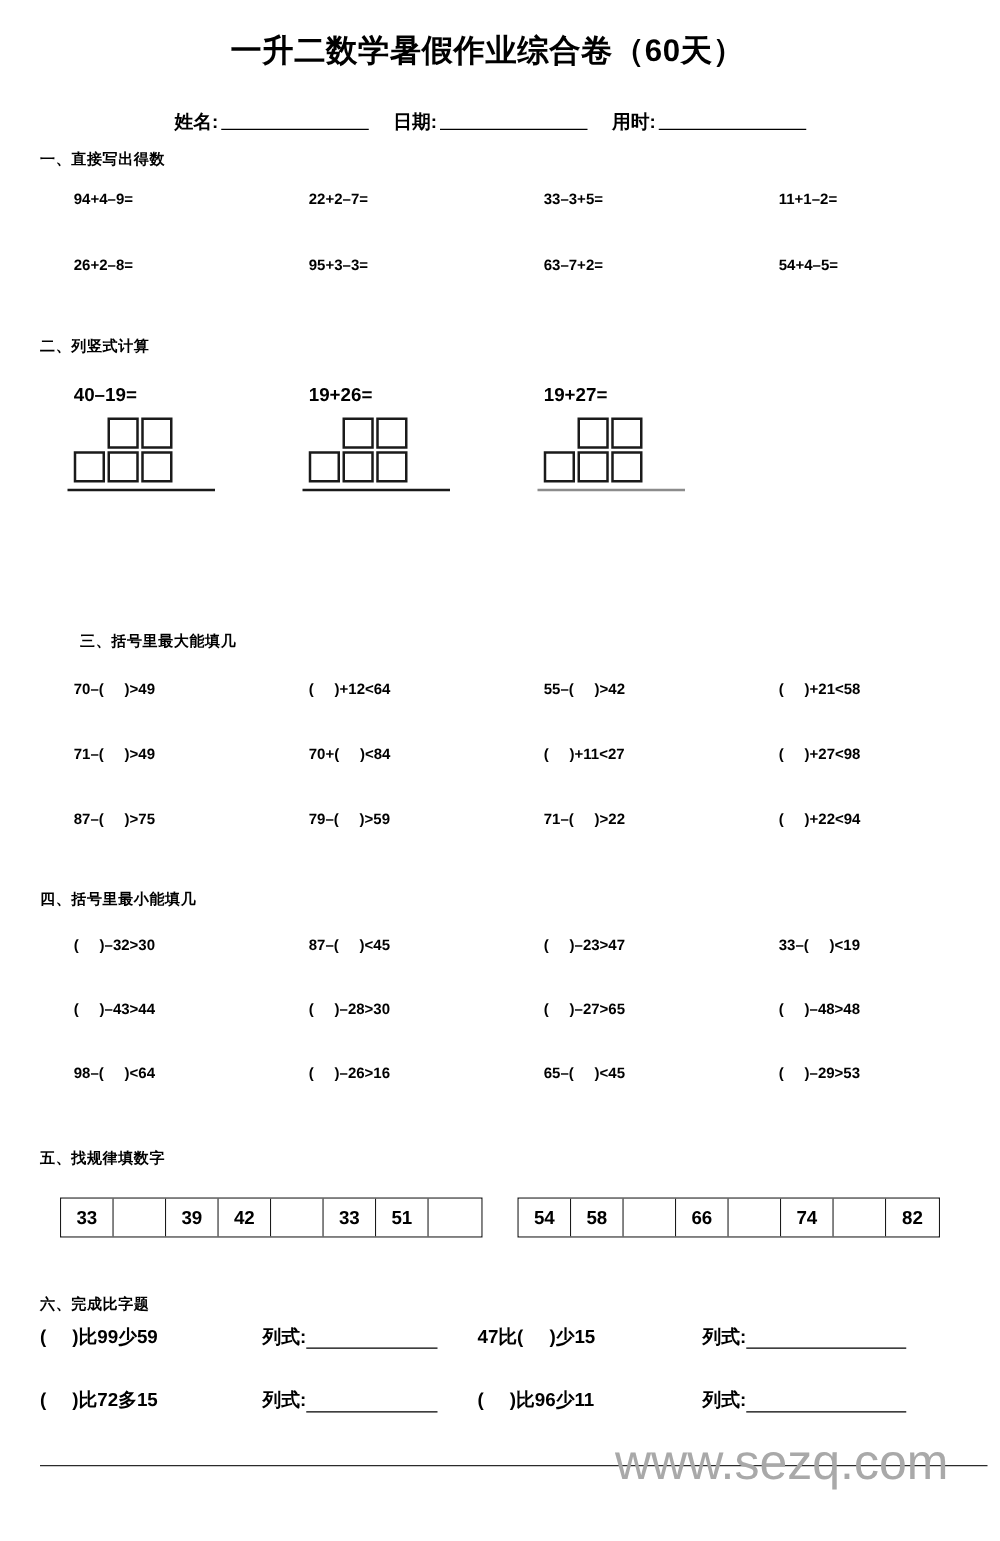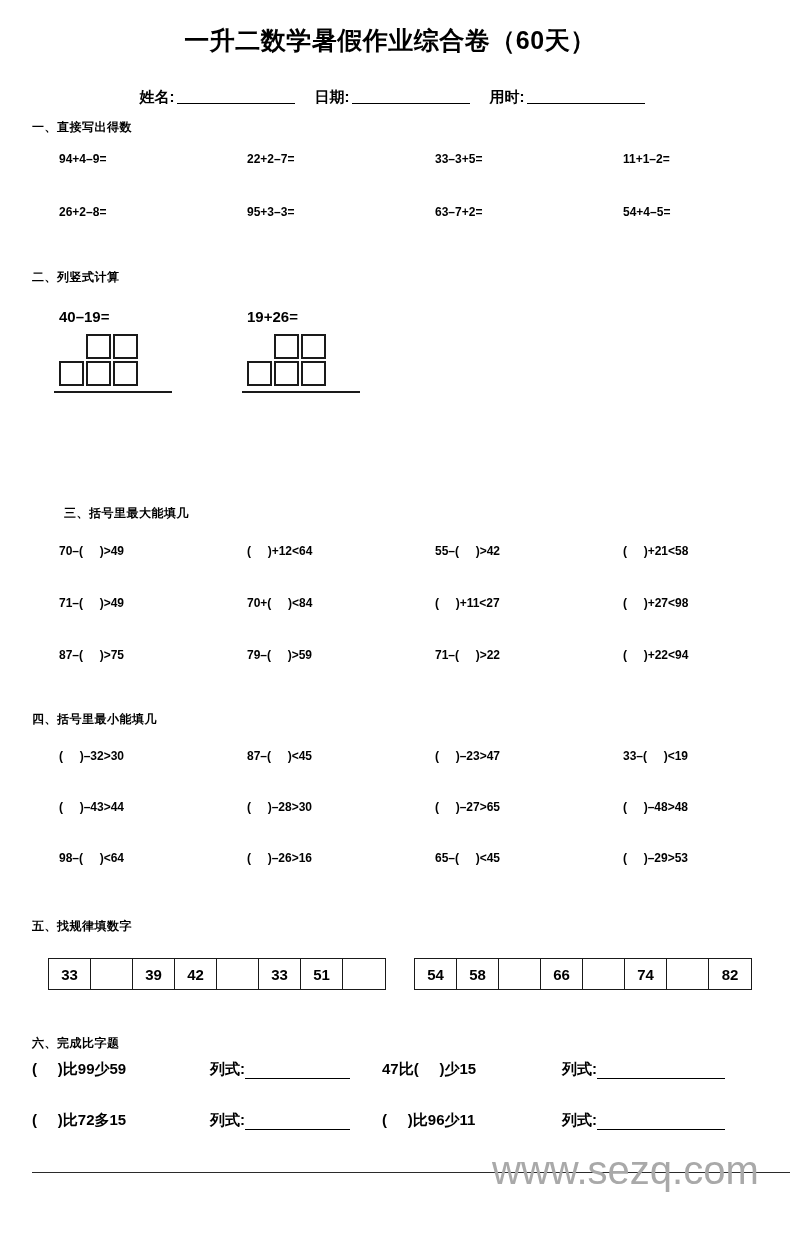--- a/index.html
+++ b/index.html
@@ -243,20 +243,33 @@
         <div class="cellbox"></div>
       </div>
       <div class="vbox-bot">
         <div class="cellbox"></div>
         <div class="cellbox"></div>
         <div class="cellbox"></div>
       </div>
       <div class="vrule"></div>
     </div>
 
+    <div class="vcol">
+      <div class="vtitle">19+27=</div>
+      <div class="vbox-top">
+        <div class="cellbox"></div>
+        <div class="cellbox"></div>
+      </div>
+      <div class="vbox-bot">
+        <div class="cellbox"></div>
+        <div class="cellbox"></div>
+        <div class="cellbox"></div>
+      </div>
+      <div class="vrule faint"></div>
+    </div>
 
   </div>
 
   <div class="sec-head" style="top:505px;margin-left:32px;">三、括号里最大能填几</div>
   <div class="prow indent" style="top:544px;">
     <div class="pcell w4">70–(     )&gt;49</div>
     <div class="pcell w4">(     )+12&lt;64</div>
     <div class="pcell w4">55–(     )&gt;42</div>
     <div class="pcell w4">(     )+21&lt;58</div>
   </div>

